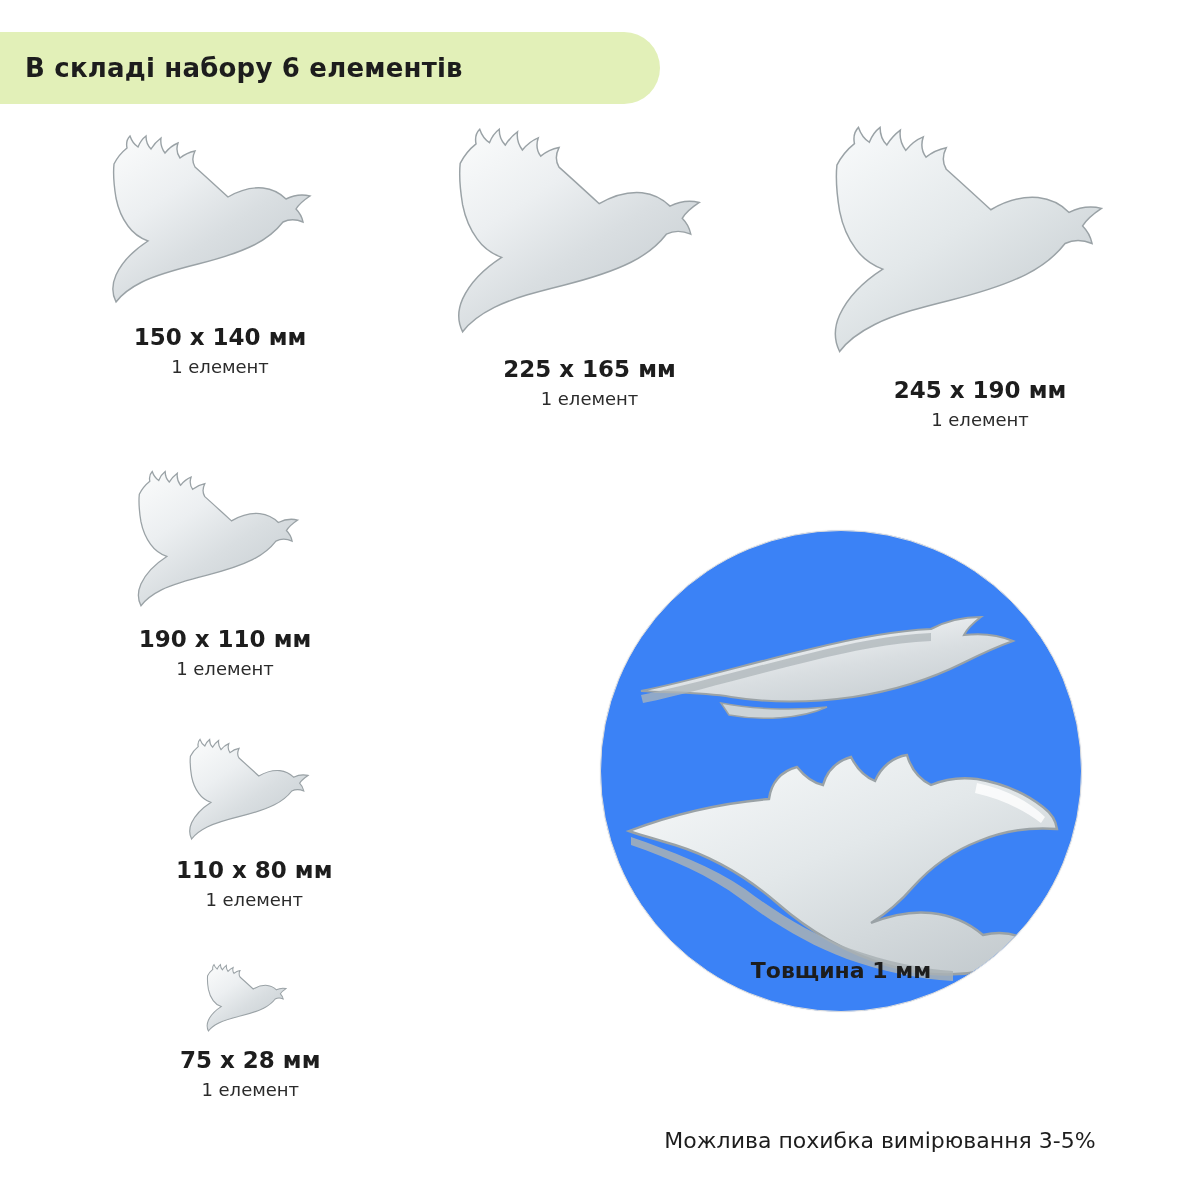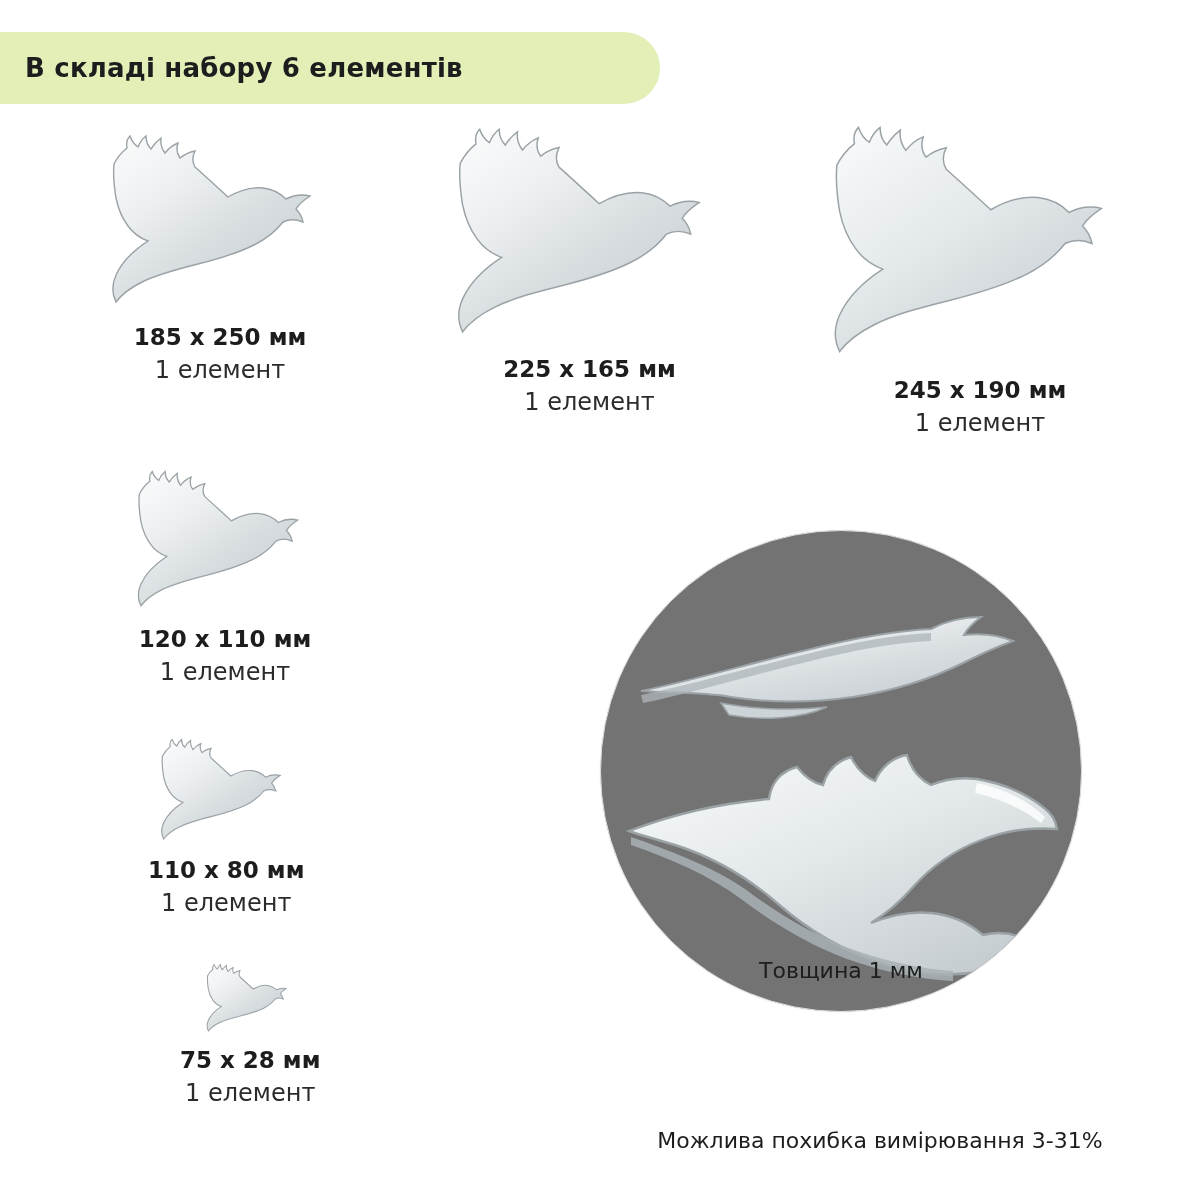--- a/index.html
+++ b/index.html
@@ -51,47 +51,48 @@
     text-align: center;
     margin-top: 12px;
   }
   .caption .size {
     font-size: 23px;
     font-weight: 700;
     color: #1d1d1d;
     white-space: nowrap;
   }
   .caption .count {
-    font-size: 24px;
+    font-size: 18px;
     font-weight: 400;
     color: #2b2b2b;
     margin-top: 6px;
     white-space: nowrap;
   }
 
   
   #item-0 { left: 100px;  top: 112px; }
   #item-1 { left: 443px;  top: 100px; }
   #item-2 { left: 818px;  top: 95px;  }
   #item-3 { left: 128px;  top: 452px; }
-  #item-4 { left: 148px;  top: 725px; }
+  #item-4 { left: 176px;  top: 725px; }
   #item-5 { left: 180px;  top: 955px; }
 
   
   .detail {
     position: absolute;
     left: 600px;
     top: 530px;
     width: 480px;
     height: 480px;
     border-radius: 50%;
-    background: #737373;
+    background: #3b82f6;
     border: 1px solid #dcdcdc;
     box-shadow: 0 0 0 1px rgba(0,0,0,0.02);
     overflow: hidden;
+    font-weight: bold;
   }
   .detail-inner {
     position: absolute;
     inset: 0;
   }
   .detail-label {
     position: absolute;
     left: 0;
     right: 0;
     bottom: 28px;
@@ -164,21 +165,21 @@
   <div class="banner-title">В складі набору 6 елементів</div>
 </div>
 
 <div class="item" id="item-0">
   <span class="bird-wrap">
     <svg width="240" height="200" viewBox="0 0 240 200">
       <use href="#dovePath" fill="url(#mirrorGrad)" stroke="#9aa2a6" stroke-width="1.4"></use>
     </svg>
   </span>
   <div class="caption">
-    <div class="size">185 x 250 мм</div>
+    <div class="size">150 x 140 мм</div>
     <div class="count">1 елемент</div>
   </div>
 </div>
 
 <div class="item" id="item-1">
   <span class="bird-wrap">
     <svg width="293" height="244" viewBox="0 0 240 200">
       <use href="#dovePath" fill="url(#mirrorGrad)" stroke="#9aa2a6" stroke-width="1.2"></use>
     </svg>
   </span>
@@ -200,21 +201,21 @@
   </div>
 </div>
 
 <div class="item" id="item-3">
   <span class="bird-wrap">
     <svg width="194" height="162" viewBox="0 0 240 200">
       <use href="#dovePath" fill="url(#mirrorGrad)" stroke="#9aa2a6" stroke-width="1.6"></use>
     </svg>
   </span>
   <div class="caption">
-    <div class="size">120 x 110 мм</div>
+    <div class="size">190 x 110 мм</div>
     <div class="count">1 елемент</div>
   </div>
 </div>
 
 <div class="item" id="item-4">
   <span class="bird-wrap">
     <svg width="144" height="120" viewBox="0 0 240 200">
       <use href="#dovePath" fill="url(#mirrorGrad)" stroke="#9aa2a6" stroke-width="2"></use>
     </svg>
   </span>
@@ -270,13 +271,13 @@
                  C 316,448 280,440 246,428 C 208,414 172,392 140,368
                  C 108,344 70,328 30,314 Z" fill="#a9b1b5" opacity="0.85"></path>
         <path d="M 376,252 C 404,258 428,270 444,286 L 440,292
                  C 422,278 400,268 374,262 Z" fill="#ffffff" opacity="0.8"></path>
       </g>
     </svg>
   </div>
   <div class="detail-label">Товщина 1 мм</div>
 </div>
 
-<div class="footnote">Можлива похибка вимірювання 3-31%</div>
+<div class="footnote">Можлива похибка вимірювання 3-5%</div>
 
 </body></html>

